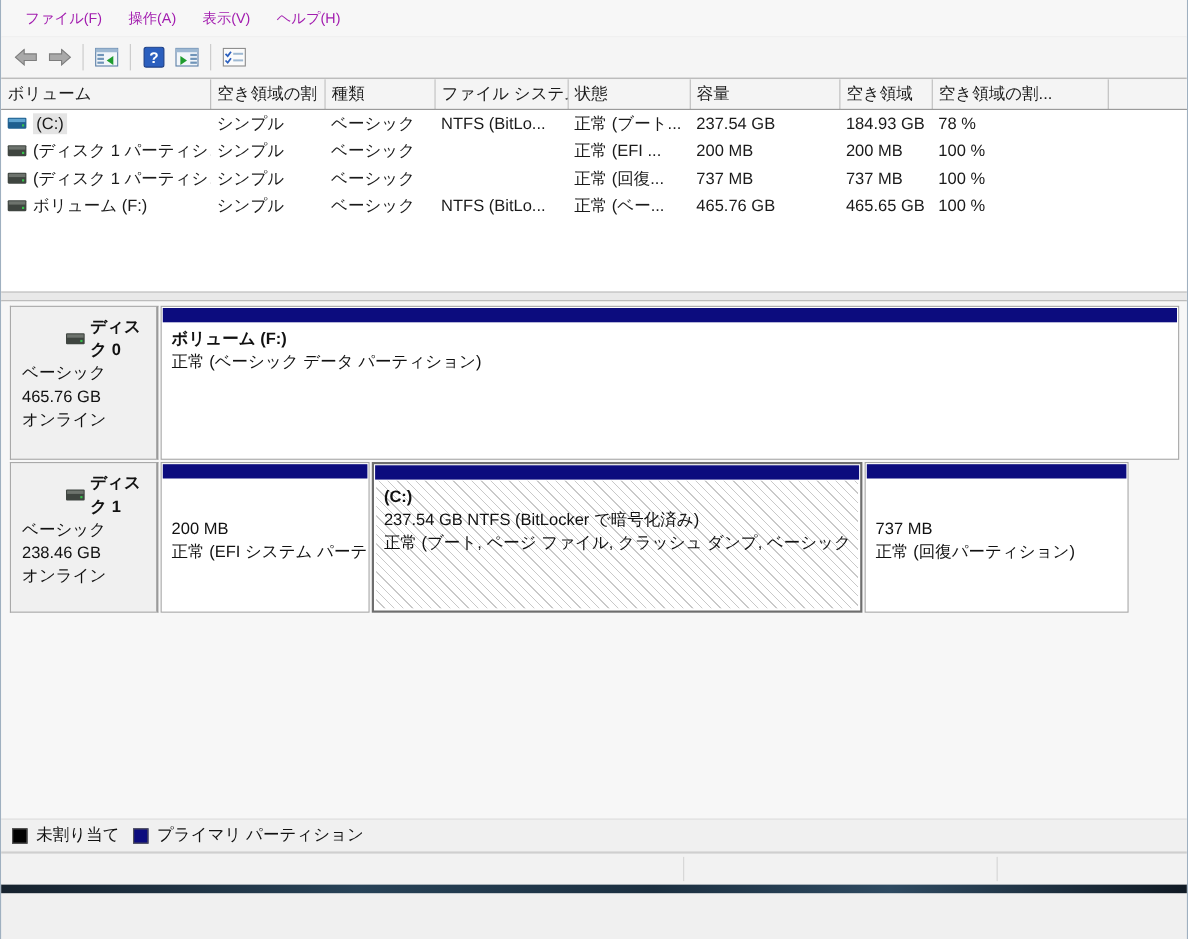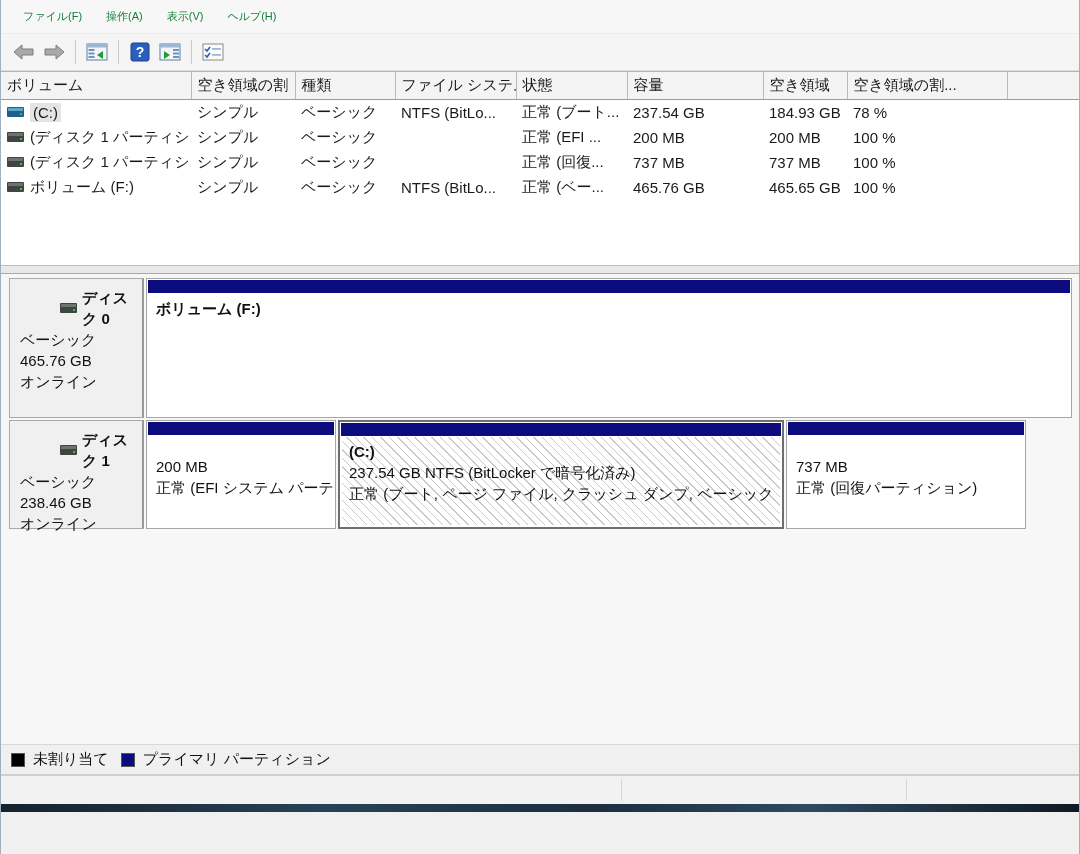--- a/index.html
+++ b/index.html
@@ -24,21 +24,21 @@
   .app-icon .box::before { content:""; position:absolute; left:2px; top:2px; width:3px; height:4px; background:#4a4a4a; }
   .app-icon .box::after { content:""; position:absolute; right:2px; top:2px; width:3px; height:4px; background:#4a4a4a; }
   .title-text { font-size:15px; color:#6c6c6c; }
   .win-controls { position:absolute; right:0; top:0; height:100%; display:flex; }
   .win-btn { width:64px; height:42px; display:flex; align-items:center; justify-content:center; color:#5f5f5f; font-size:15px; }
   .win-btn .sq { width:11px; height:11px; border:1.5px solid #5f5f5f; border-radius:2px; display:block; }
   .win-btn.min { font-size:18px; padding-bottom:6px; }
 
   
   .menubar { height:34px; background:#f7f7f7; display:flex; align-items:center; padding-left:10px; border-bottom:1px solid #ededed; }
-  .menu-item { font-size:11px; color:#15803d; padding:5px 12px; }
+  .menu-item { font-size:13px; color:#a21caf; padding:5px 12px; }
 
   
   .toolbar { height:37px; background:#f5f5f5; display:flex; align-items:center; padding-left:8px; border-bottom:1px solid #dcdcdc; }
   .tb-sep { width:1px; height:24px; background:#c9c9c9; margin:0 6px; }
   .tb-btn { width:30px; height:28px; display:flex; align-items:center; justify-content:center; }
 
   
   .listview { height:194px; background:#ffffff; overflow:hidden; border-top:1px solid #b5b5b5; }
   table.vol { border-collapse:collapse; table-layout:fixed; width:1080px; font-size:15px; }
   table.vol th {
@@ -257,26 +257,27 @@
           </div>
         <div>ベーシック</div>
         <div>465.76 GB</div>
         <div>オンライン</div>
       </div>
       <div class="parts" style="flex:1; margin-right:7px;">
         <div class="part" style="width:926px">
           <div class="bar"></div>
           <div class="body">
             <div class="t">ボリューム (F:)</div>
+            <div>正常 (ベーシック データ パーティション)</div>
           </div>
         </div>
       </div>
     </div>
 
-    <div class="disk-row" style="height:109px">
+    <div class="disk-row" style="height:137px">
       <div class="disk-label">
         <div class="name">
             <span class="drive-ico"></span>
             <span>ディスク 1</span>
           </div>
         <div>ベーシック</div>
         <div>238.46 GB</div>
         <div>オンライン</div>
       </div>
       <div class="parts">

